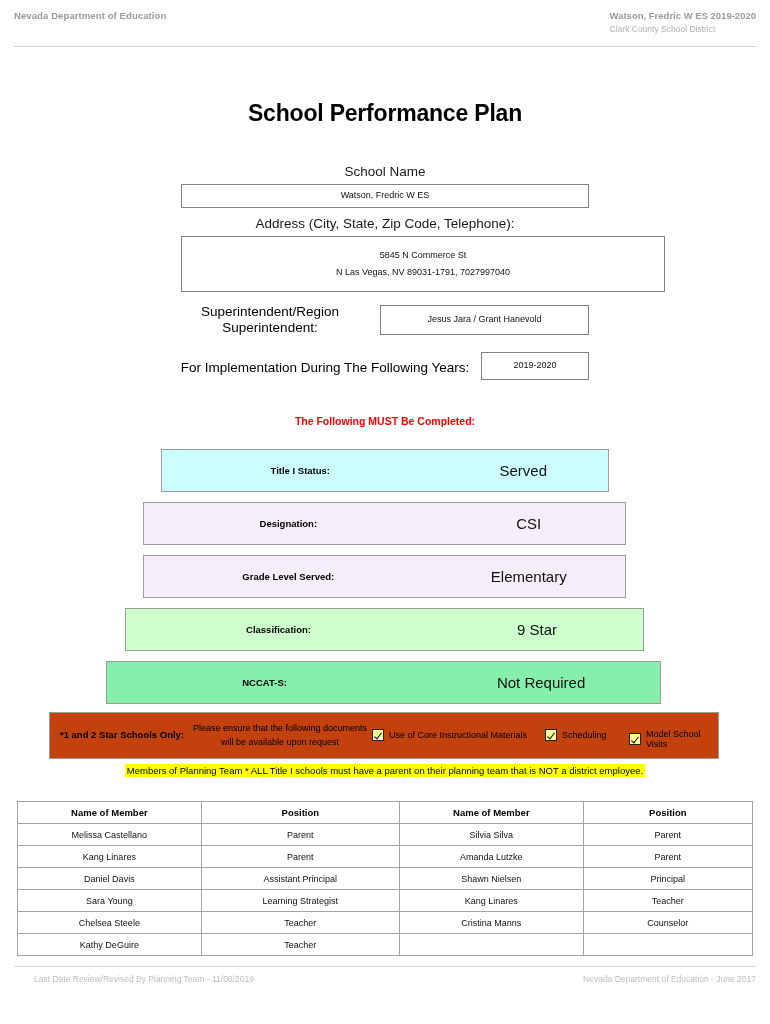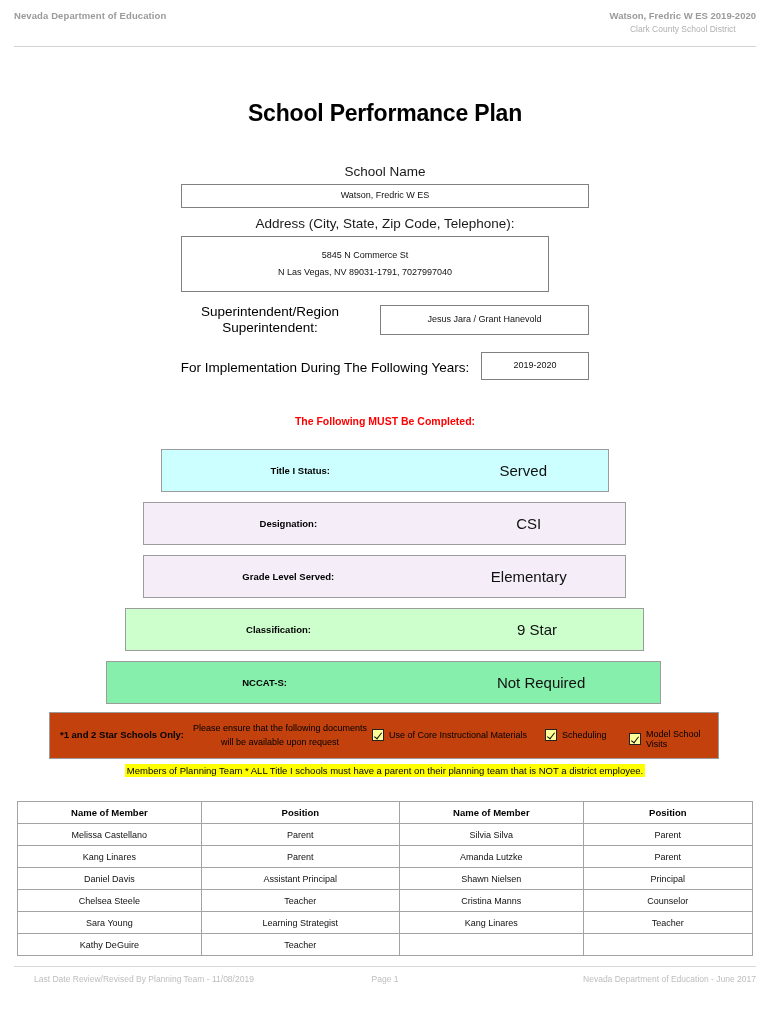--- a/index.html
+++ b/index.html
@@ -30,21 +30,21 @@
     top: 0;
     font-size: 9.5px;
     font-weight: bold;
     color: #9a9a9a;
     letter-spacing: 0.1px;
   }
   .hdr-right {
     position: absolute;
     right: 0;
     top: 0;
-    text-align: center;
+    text-align: left;
   }
   .hdr-right .line1 {
     font-size: 9.5px;
     font-weight: bold;
     color: #9a9a9a;
   }
   .hdr-right .line2 {
     font-size: 8.5px;
     color: #b0b0b0;
     margin-top: 3px;
@@ -262,21 +262,21 @@
 <div class="hdr-rule"></div>
 
 <div class="doc-title">School Performance Plan</div>
 
 <div class="field-label" style="top:164px; left:0; width:770px;">School Name</div>
 <div class="field-box" style="left:181px; top:184px; width:408px; height:24px;">
   <div class="bx-line">Watson, Fredric W ES</div>
 </div>
 
 <div class="field-label" style="top:216px; left:0; width:770px;">Address (City, State, Zip Code, Telephone):</div>
-<div class="field-box" style="left:181px; top:236px; width:368px; height:56px;">
+<div class="field-box" style="left:181px; top:236px; width:484px; height:56px;">
   <div class="bx-line">5845 N Commerce St</div>
   <div class="bx-line">N Las Vegas, NV  89031-1791, 7027997040</div>
 </div>
 
 <div class="lbl-right" style="left:170px; top:304px; width:200px;">Superintendent/Region Superintendent:</div>
 <div class="field-box" style="left:380px; top:305px; width:209px; height:30px;">
   <div class="bx-line">Jesus Jara / Grant Hanevold</div>
 </div>
 
 <div class="lbl-right" style="left:180px; top:360px; width:290px;">For Implementation During The Following Years:</div>
@@ -357,38 +357,37 @@
       <td>Amanda Lutzke</td>
       <td>Parent</td>
     </tr>
     <tr>
       <td>Daniel Davis</td>
       <td>Assistant Principal</td>
       <td>Shawn Nielsen</td>
       <td>Principal</td>
     </tr>
     <tr>
+      <td>Sara Young</td>
+      <td>Learning Strategist</td>
+      <td>Kang Linares</td>
+      <td>Teacher</td>
+    </tr>
+    <tr>
       <td>Chelsea Steele</td>
       <td>Teacher</td>
       <td>Cristina Manns</td>
       <td>Counselor</td>
     </tr>
     <tr>
-      <td>Sara Young</td>
-      <td>Learning Strategist</td>
-      <td>Kang Linares</td>
-      <td>Teacher</td>
-    </tr>
-    <tr>
       <td>Kathy DeGuire</td>
       <td>Teacher</td>
       <td></td>
       <td></td>
     </tr>
   </tbody>
 </table>
 
 <div class="footer-rule"></div>
 <div class="footer">
   <div class="ft-left">Last Date Review/Revised By Planning Team - 11/08/2019</div>
-  <div class="ft-mid">Page 1</div>
   <div class="ft-right">Nevada Department of Education - June 2017</div>
 </div>
 
 </body></html>

